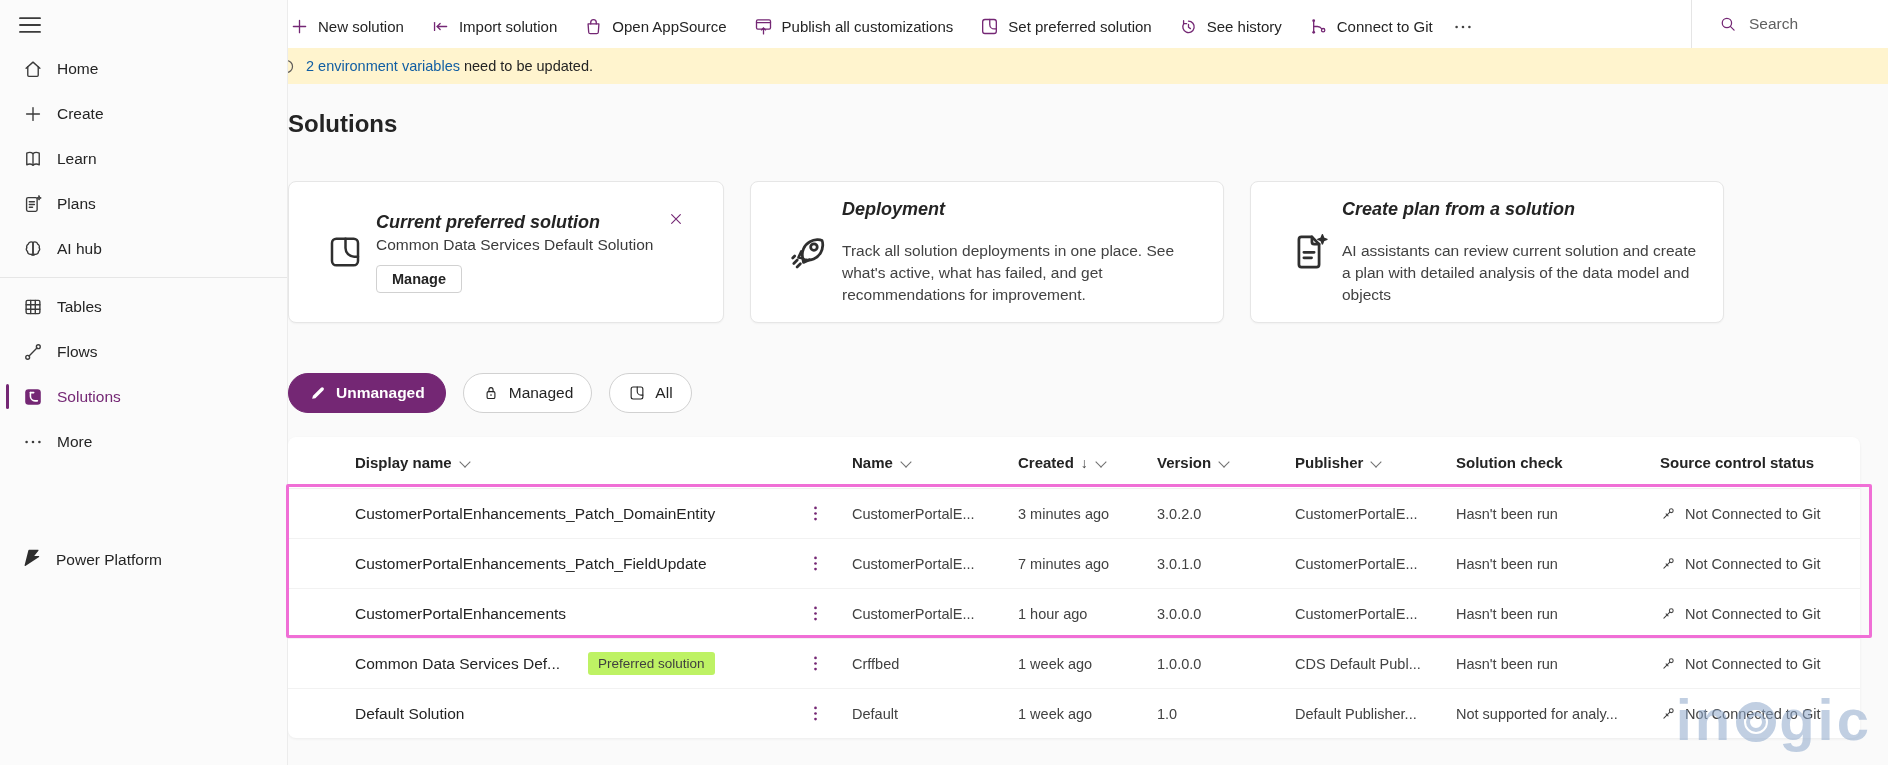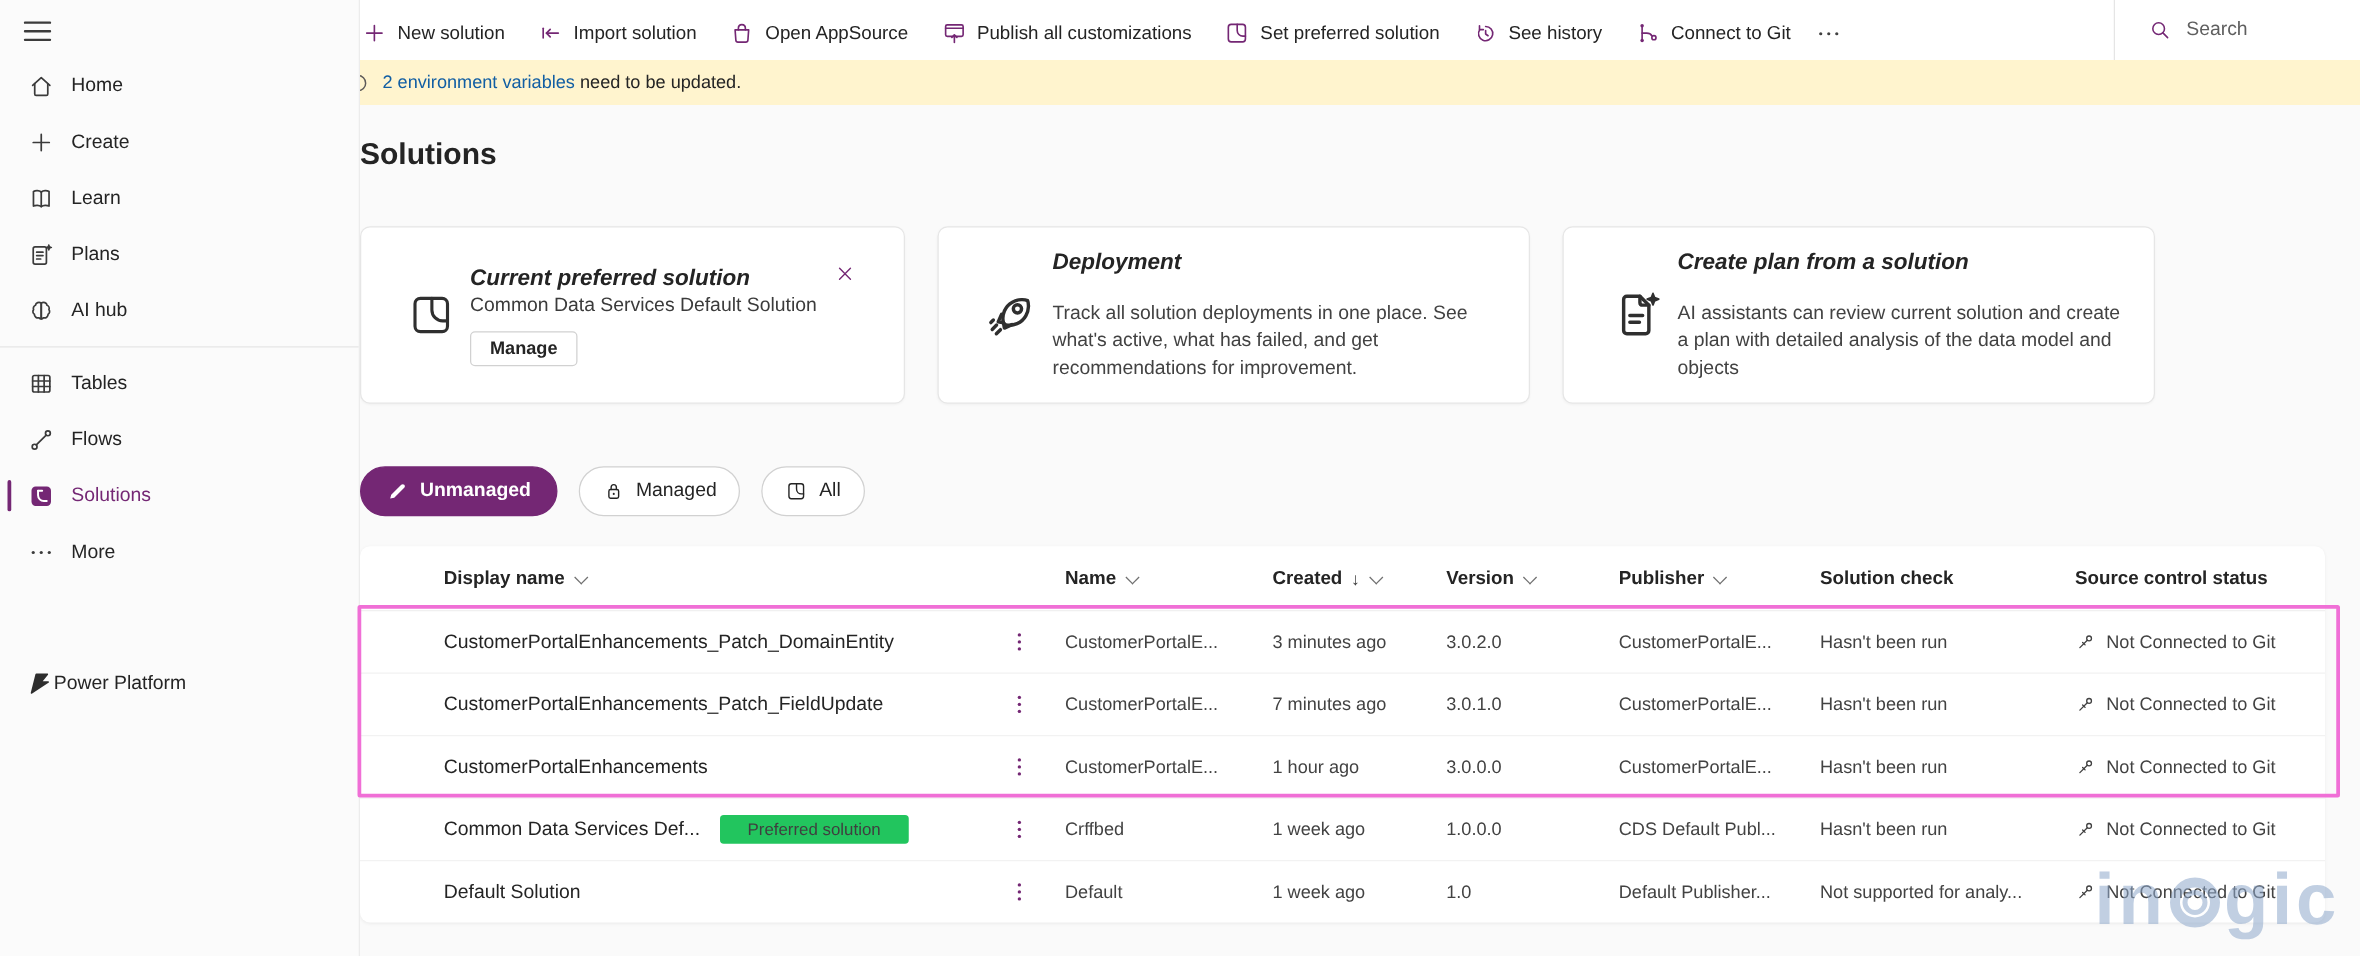--- a/index.html
+++ b/index.html
@@ -10,21 +10,21 @@
   }
   
   .sidebar{position:absolute;left:0;top:0;width:288px;height:765px;background:#fbfbfb;border-right:1px solid #ececec;z-index:3;box-sizing:border-box;}
   .hamburger{position:absolute;top:10px;left:15px;width:30px;height:30px;color:#3b3b3b;cursor:pointer;}
   .nav{position:absolute;top:46px;left:0;right:0;}
   .nav-item{height:45px;display:flex;align-items:center;padding-left:22px;gap:13px;font-size:15.5px;color:#242424;cursor:pointer;position:relative;}
   .nav-item .nicon{width:22px;height:22px;display:flex;color:#3b3b3b;flex:none;}
   .nav-item.selected{color:var(--accent,#742774);}
   .nav-item.selected::before{content:"";position:absolute;left:6px;top:10px;bottom:10px;width:3px;border-radius:2px;background:var(--accent,#742774);}
   .nav-divider{height:1px;background:#e6e6e6;margin:6px 0;}
-  .nav-footer{position:absolute;top:524px;left:0;right:0;height:45px;display:flex;align-items:center;padding-left:20px;font-size:15.5px;cursor:pointer;}
+  .nav-footer{position:absolute;top:524px;left:0;right:0;height:45px;display:flex;align-items:flex-end;padding-left:20px;gap:13px;font-size:15.5px;cursor:pointer;}
   .nav-footer .nicon{width:23px;height:23px;display:flex;color:#2d2d2d;}
   
   .topbar{position:absolute;left:252px;top:0;right:0;height:53px;background:#fff;display:flex;align-items:center;padding-left:24px;box-sizing:border-box;z-index:2;}
   .tb-btn{display:flex;align-items:center;gap:8px;padding:0 13px;height:48px;font-size:15px;color:#242424;cursor:pointer;white-space:nowrap;}
   .tb-btn .ticon{width:21px;height:21px;display:flex;color:var(--accent,#742774);flex:none;}
   .tb-overflow{width:22px;height:22px;margin-left:6px;color:#424242;cursor:pointer;display:flex;}
   .tb-search{position:absolute;right:0;top:0;width:197px;height:48px;border-left:1px solid #e5e5e5;display:flex;align-items:center;padding-left:26px;gap:11px;color:#5f5f5f;font-size:15.5px;cursor:text;box-sizing:border-box;background:#fff;}
   .tb-search .ticon{width:20px;height:20px;display:flex;color:var(--accent,#742774);}
   
   .notif{position:absolute;left:252px;top:48px;right:0;height:36px;background:var(--notif-bg,#fff4ce);display:flex;align-items:center;padding-left:25px;gap:10px;font-size:14.5px;box-sizing:border-box;z-index:2;}
@@ -55,21 +55,21 @@
   .thead,.trow{display:grid;grid-template-columns:564px 166px 139px 138px 161px 204px 1fr;align-items:center;}
   .thead{height:51px;font-size:15px;font-weight:600;border-bottom:1px solid #f0f0f0;}
   .th{display:flex;align-items:center;cursor:pointer;}
   .th.nosort{cursor:default;}
   .th.first{padding-left:67px;box-sizing:border-box;}
   .chev{width:7px;height:7px;border-left:1.5px solid #707070;border-bottom:1.5px solid #707070;transform:rotate(-45deg);display:inline-block;margin-left:9px;margin-bottom:2px;}
   .sort-arrow{font-weight:400;color:#424242;margin-left:7px;font-size:14px;}
   .trow{height:49px;font-size:14.5px;color:#424242;border-bottom:1px solid #f2f2f2;}
   .trow:last-child{border-bottom:none;}
   .cell-display{padding-left:67px;padding-right:26px;display:flex;align-items:center;font-size:15.5px;color:#242424;box-sizing:border-box;}
-  .badge{margin-left:16px;background:#22c55e;border-radius:3px;padding:4px 22px;font-size:13.5px;color:#3f3f3f;white-space:nowrap;}
+  .badge{margin-left:28px;background:#bef264;border-radius:3px;padding:4px 10px;font-size:13.5px;color:#3f3f3f;white-space:nowrap;}
   .kebab{margin-left:auto;width:21px;height:21px;color:var(--accent,#742774);cursor:pointer;display:flex;flex:none;}
   .cell-git{display:flex;align-items:center;gap:8px;}
   .cell-git .gicon{width:17px;height:17px;color:#424242;display:flex;flex:none;}
   .highlight{position:absolute;left:-2px;right:-12px;top:47px;height:154px;border:3px solid var(--highlight,#f06fd6);border-radius:2px;pointer-events:none;z-index:4;box-sizing:border-box;}
   
   .watermark{position:absolute;right:16px;bottom:16px;font-size:58px;font-weight:700;letter-spacing:3px;color:var(--wm,#8fa9cc);opacity:.55;z-index:6;pointer-events:none;display:flex;align-items:center;line-height:1;}
   .wm-o{width:40px;height:40px;border:8px solid;border-radius:50%;box-sizing:border-box;margin:4px 3px 0;position:relative;}
   .wm-o::after{content:"";position:absolute;inset:2px;border:4px solid;border-radius:50%;}
 </style>
 </head>

